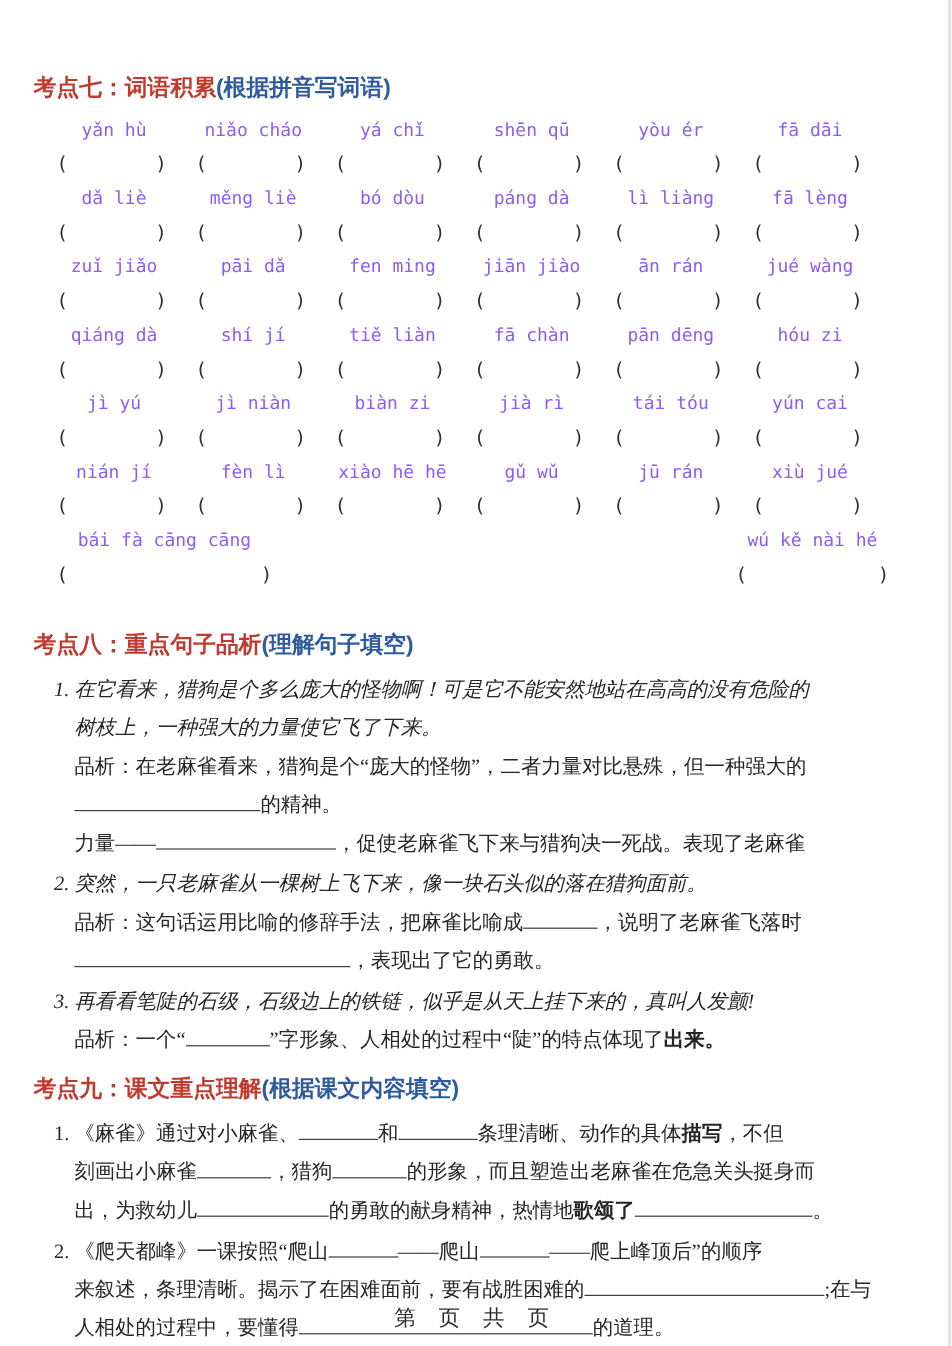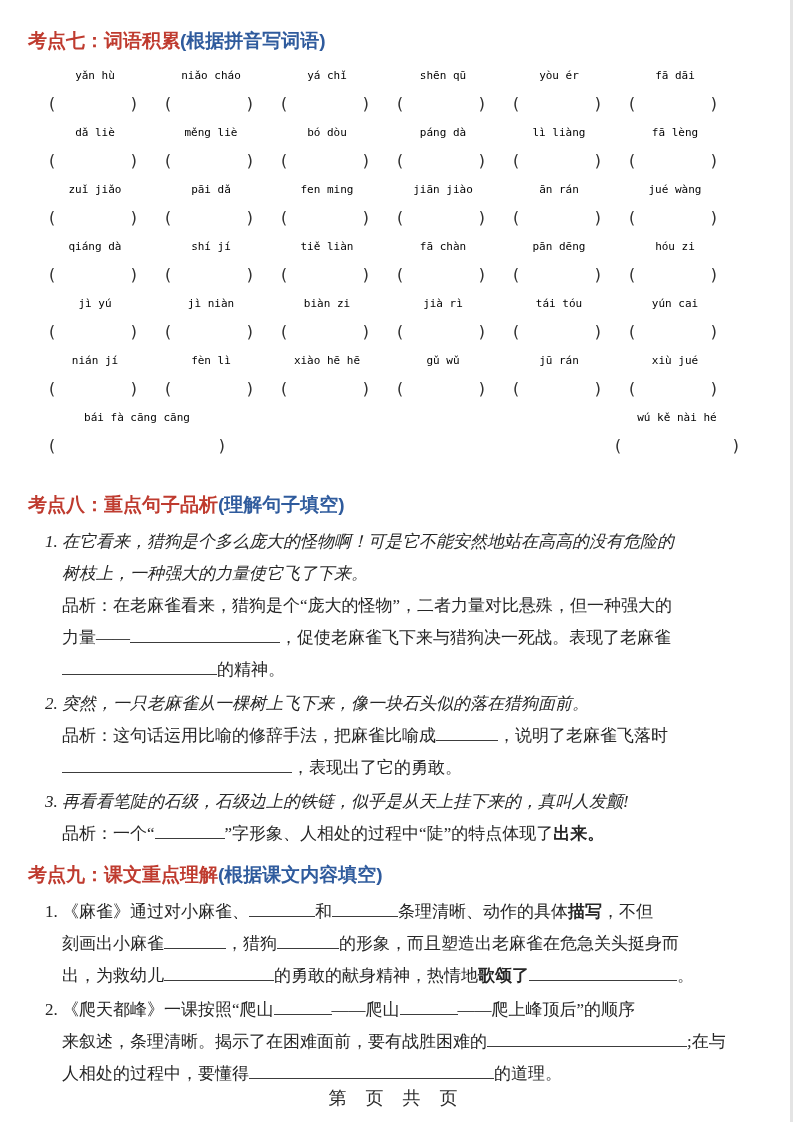--- a/index.html
+++ b/index.html
@@ -1,39 +1,39 @@
 <!DOCTYPE html>
 <html><head>
 <meta charset="utf-8">
 <style>
   html,body{margin:0;padding:0;background:#ffffff;}
   body{width:793px;height:1122px;overflow:hidden;}
   .page{
     position:relative;width:793px;height:1122px;box-sizing:border-box;
-    background:#ffffff;padding:28px 52px 0 45px;
+    background:#ffffff;padding:61px 52px 0 45px;
     font-family:"Liberation Serif","DejaVu Serif",serif;
     font-size:17px;color:#262626;
   }
   .page::after{content:"";position:absolute;top:0;right:0;width:3px;height:100%;background:#e4e4e4;}
   .sec{
     font-family:"Liberation Sans","DejaVu Sans",sans-serif;
     font-size:19px;font-weight:700;margin:0 0 8px -17px;line-height:26px;
   }
   .sec .red{color:#bf3b2f;}
   .sec .blue{color:#2f5b9d;}
   .sec8{margin-top:32px;}
   .sec9{margin-top:12px;}
 
   
   .py-grid{margin-top:4px;}
   .py-row{display:grid;grid-template-columns:repeat(6,1fr);margin-bottom:1px;}
   .py-cell{display:flex;flex-direction:column;align-items:flex-start;padding-left:2px;}
   .py{
     font-family:"DejaVu Sans Mono","Liberation Mono",monospace;
-    font-size:11px;height:27px;line-height:27px;width:96px;text-align:center;white-space:nowrap;color:#000000;
+    font-size:15px;height:27px;line-height:27px;width:96px;text-align:center;white-space:nowrap;color:#8b5cf6;
   }
   .pp{
     display:flex;justify-content:space-between;align-items:center;
     width:92px;height:29px;
     font-family:"DejaVu Sans Mono","Liberation Mono",monospace;font-size:16px;color:#303030;
   }
   .py-row-wide{display:flex;gap:52px;margin-bottom:2px;justify-content:space-between;}
   .wide1 .py,.wide1 .pp{width:180px;text-align:left;}
   .wide2 .py,.wide2 .pp{width:128px;text-align:left;}
   .wide1 .py,.wide2 .py{text-align:center;}
@@ -344,22 +344,22 @@
         </div>
     </div>
   </div>
 
   <h2 class="sec sec8"><span class="red">考点八：重点句子品析</span><span class="blue">(理解句子填空)</span></h2>
 
   <div class="item">
     <div class="ln kai"><span class="num">1.</span><span>在它看来，猎狗是个多么庞大的怪物啊！可是它不能安然地站在高高的没有危险的</span></div>
     <div class="ln kai"><span>树枝上，一种强大的力量使它飞了下来。</span></div>
     <div class="ln"><span>品析：在老麻雀看来，猎狗是个“庞大的怪物”，二者力量对比悬殊，但一种强大的</span></div>
+    <div class="ln"><span class="bl b155"></span><span>的精神。</span></div>
     <div class="ln"><span>力量——</span><span class="bl b150"></span><span>，促使老麻雀飞下来与猎狗决一死战。表现了老麻雀</span></div>
-    <div class="ln"><span class="bl b155"></span><span>的精神。</span></div>
   </div>
 
   <div class="item">
     <div class="ln kai"><span class="num">2.</span><span>突然，一只老麻雀从一棵树上飞下来，像一块石头似的落在猎狗面前。</span></div>
     <div class="ln"><span>品析：这句话运用比喻的修辞手法，把麻雀比喻成</span><span class="bl b62"></span><span>，说明了老麻雀飞落时</span></div>
     <div class="ln"><span class="bl b230"></span><span>，表现出了它的勇敢。</span></div>
   </div>
 
   <div class="item">
     <div class="ln kai"><span class="num">3.</span><span>再看看笔陡的石级，石级边上的铁链，似乎是从天上挂下来的，真叫人发颤!</span></div>

